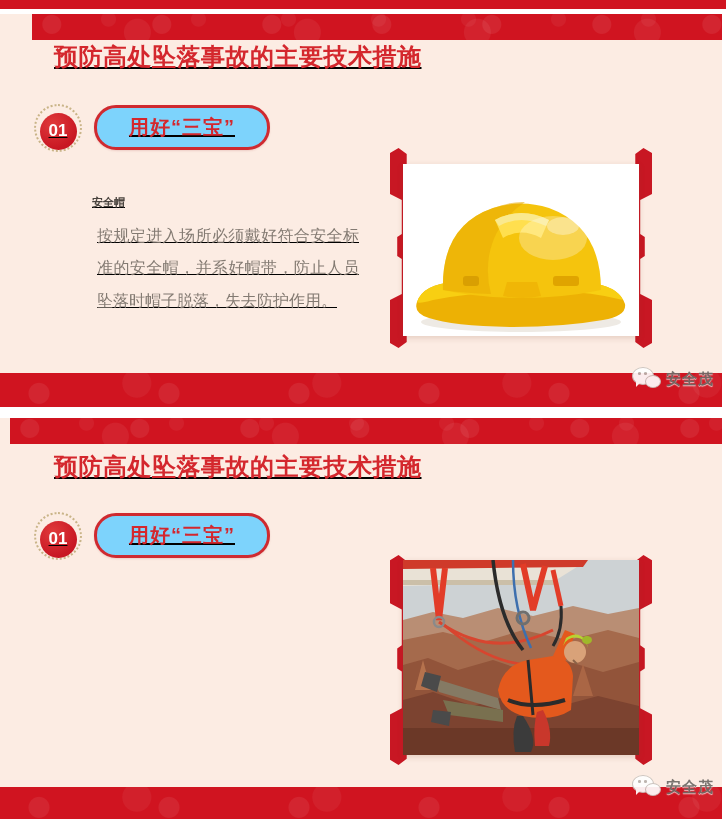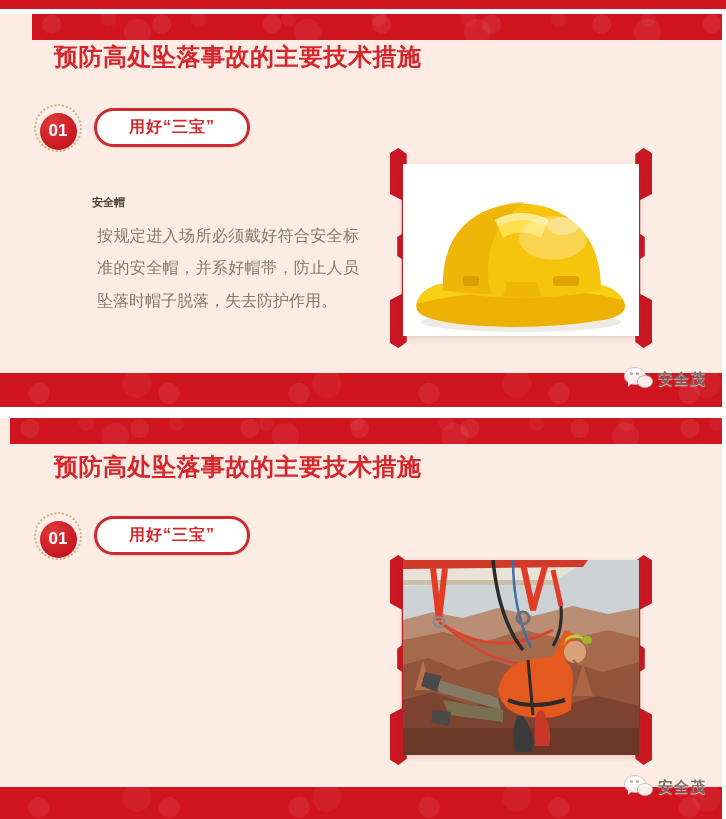--- a/index.html
+++ b/index.html
@@ -6,21 +6,21 @@
   body{
     width:726px;height:819px;
     background:#ffffff;
     font-family:"Liberation Sans","DejaVu Sans",sans-serif;
     position:relative;overflow:hidden;
   }
   .partial-bar{height:9px;background:#d01420;width:726px;}
   .slide-gap{height:5px;background:#ffffff;width:726px;}
   .slide-gap2{height:11px;background:#ffffff;width:726px;}
 
-  .slide{position:relative;background:#fcece3;width:722px;overflow:hidden;}
+  .slide{position:relative;background:#fcece3;width:722px;overflow:hidden;text-decoration:underline;}
   .slide.s1{height:393px;}
   .slide.s2{height:401px;}
 
   .banner{
     height:26px;background-color:#d01420;
     background-image:
       radial-gradient(circle at 18% 40%, rgba(255,255,255,0.07) 0 9px, transparent 10px),
       radial-gradient(circle at 62% 70%, rgba(255,255,255,0.06) 0 13px, transparent 14px),
       radial-gradient(circle at 85% 20%, rgba(255,255,255,0.05) 0 7px, transparent 8px);
     background-size:110px 26px,170px 26px,90px 26px;
@@ -44,25 +44,25 @@
     flex:0 0 auto;
   }
   .num-circle{
     width:37px;height:37px;border-radius:50%;
     background:radial-gradient(circle at 35% 30%, #e03a3b, #c81723 70%);
     color:#ffffff;font-size:17px;font-weight:bold;
     display:flex;align-items:center;justify-content:center;
   }
   .pill{
     margin-left:12px;
-    background:#ffffff;
+    background:#7dd3fc;
     border:3px solid #cf2a30;
     border-radius:22px;
     padding:6px 32px;
-    font-size:16px;font-weight:bold;color:#d4272d;
+    font-size:20px;font-weight:bold;color:#d4272d;
     letter-spacing:1px;
     box-shadow:0 1px 2px rgba(160,40,40,0.15);
   }
 
   .text-col{margin:42px 0 0 92px;width:276px;}
   .s2 .text-col{margin-top:26px;}
   .content-heading{font-size:11px;font-weight:bold;color:#4a443f;}
   .content-body{
     margin:10px 0 0 5px;width:262px;
     font-size:16px;color:#837a72;line-height:2.05;
@@ -93,21 +93,21 @@
     background-color:#d01420;
     background-image:
       radial-gradient(circle at 30% 60%, rgba(255,255,255,0.07) 0 10px, transparent 11px),
       radial-gradient(circle at 72% 30%, rgba(255,255,255,0.05) 0 14px, transparent 15px);
     background-size:130px 34px,190px 34px;
   }
   .s1 .bottom-bar{height:34px;}
   .s2 .bottom-bar{height:32px;}
 
   .watermark{
-    position:absolute;right:16px;display:flex;align-items:center;z-index:3;
+    position:absolute;right:8px;display:flex;align-items:center;z-index:3;
     opacity:0.92;
   }
   .s1 .watermark{bottom:16px;}
   .s2 .watermark{bottom:20px;}
   .wm-icon{position:relative;width:30px;height:24px;margin-right:4px;flex:0 0 auto;}
   .wm-bubble-big{
     position:absolute;left:0;top:0;width:20px;height:16px;border-radius:50% 50% 50% 50%;
     background:#ffffff;border:1px solid #c9c2bc;
   }
   .wm-bubble-big:after{content:"";position:absolute;left:3px;bottom:-3px;width:5px;height:5px;background:#ffffff;clip-path:polygon(0 0,100% 0,0 100%);}

